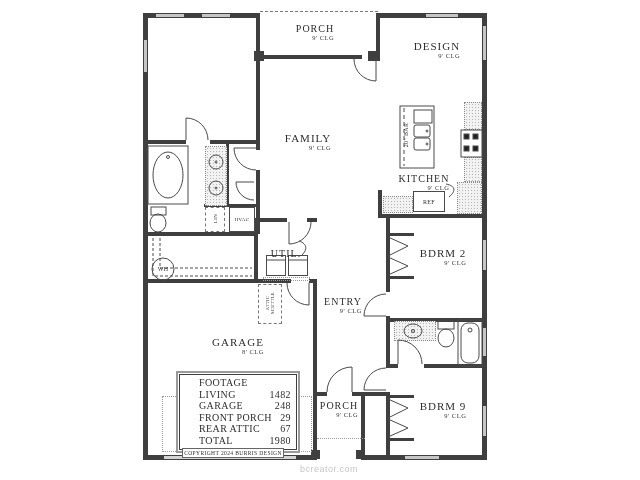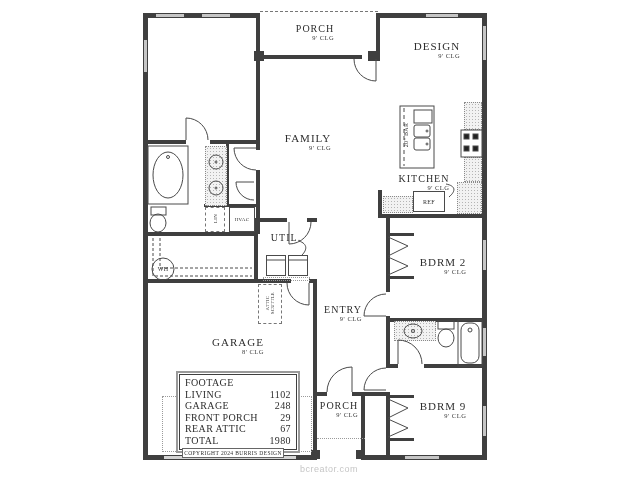--- a/index.html
+++ b/index.html
@@ -18,21 +18,21 @@
   .dot{position:absolute;border:1px dotted #9a9a9a;box-sizing:border-box;}
   .rlabel{position:absolute;transform:translateX(-50%);text-align:right;white-space:nowrap;}
   .rname{font-size:11px;letter-spacing:1px;color:#2e2e2e;}
   .rname.sm{font-size:10px;}
   .rclg{font-size:6.5px;letter-spacing:0.5px;color:#3a3a3a;margin-top:0px;}
   .tiny{font-size:5.5px;letter-spacing:0.3px;color:#333;}
   .vert{position:absolute;transform:rotate(-90deg);transform-origin:center;text-align:center;}
   svg{position:absolute;left:0;top:0;pointer-events:none;}
   #ftable{position:absolute;left:176px;top:371px;width:118px;border:2px solid #9a9a9a;
           background:#fff;padding:1px;}
-  #ftable .inner{border:1.5px solid #3f3f3f;padding:2px 5px 3px 5px;}
+  #ftable .inner{border:1.5px solid #3f3f3f;padding:2px 5px 3px 19px;}
   #ftable .row{display:flex;justify-content:space-between;font-size:10px;line-height:11.5px;
                letter-spacing:0.4px;}
   #copyr{position:absolute;left:182px;top:448px;width:100px;border:1px solid #666;
          background:#fff;font-size:5.5px;text-align:center;letter-spacing:0.4px;padding:1px 0;}
   #wmark{position:absolute;left:300px;top:464px;font-size:9px;color:#c6c6c6;
          font-family:"Liberation Sans", sans-serif;letter-spacing:0.5px;}
 </style>
 </head>
 <body>
 
@@ -263,33 +263,33 @@
     <div class="rclg">9' CLG</div>
   </div>
   <div class="rlabel" style="left:308px;top:132px">
     <div class="rname">FAMILY</div>
     <div class="rclg">9' CLG</div>
   </div>
   <div class="rlabel" style="left:424px;top:173px">
     <div class="rname sm">KITCHEN</div>
     <div class="rclg">9' CLG</div>
   </div>
-  <div class="rlabel" style="left:443px;top:256px">
+  <div class="rlabel" style="left:443px;top:247px">
     <div class="rname">BDRM 2</div>
     <div class="rclg">9' CLG</div>
   </div>
   <div class="rlabel" style="left:443px;top:400px">
     <div class="rname">BDRM 9</div>
     <div class="rclg">9' CLG</div>
   </div>
-  <div class="rlabel" style="left:343px;top:304px">
+  <div class="rlabel" style="left:343px;top:296px">
     <div class="rname sm">ENTRY</div>
     <div class="rclg">9' CLG</div>
   </div>
-  <div class="rlabel" style="left:286px;top:232px">
+  <div class="rlabel" style="left:286px;top:248px">
     <div class="rname sm">UTIL.</div>
   </div>
   <div class="rlabel" style="left:238px;top:336px">
     <div class="rname">GARAGE</div>
     <div class="rclg">8' CLG</div>
   </div>
   <div class="rlabel" style="left:339px;top:400px">
     <div class="rname sm">PORCH</div>
     <div class="rclg">9' CLG</div>
   </div>
@@ -298,21 +298,21 @@
 
   <div class="rlabel tiny" style="left:163px;top:266px;font-size:6px">WH</div>
 
   <div id="ftable">
     <div class="inner">
       <div class="row">
         <span>FOOTAGE</span>
       </div>
       <div class="row">
         <span>LIVING</span>
-        <span>1102</span>
+        <span>1482</span>
       </div>
       <div class="row">
         <span>GARAGE</span>
         <span>248</span>
       </div>
       <div class="row">
         <span>FRONT PORCH</span>
         <span>29</span>
       </div>
       <div class="row">

